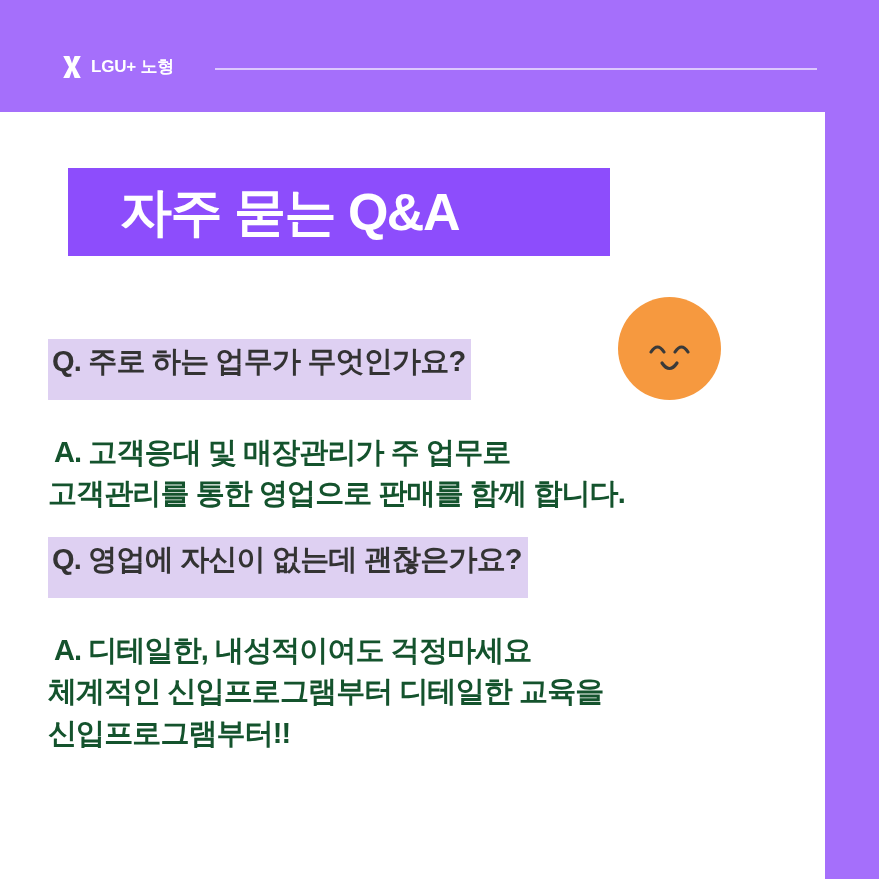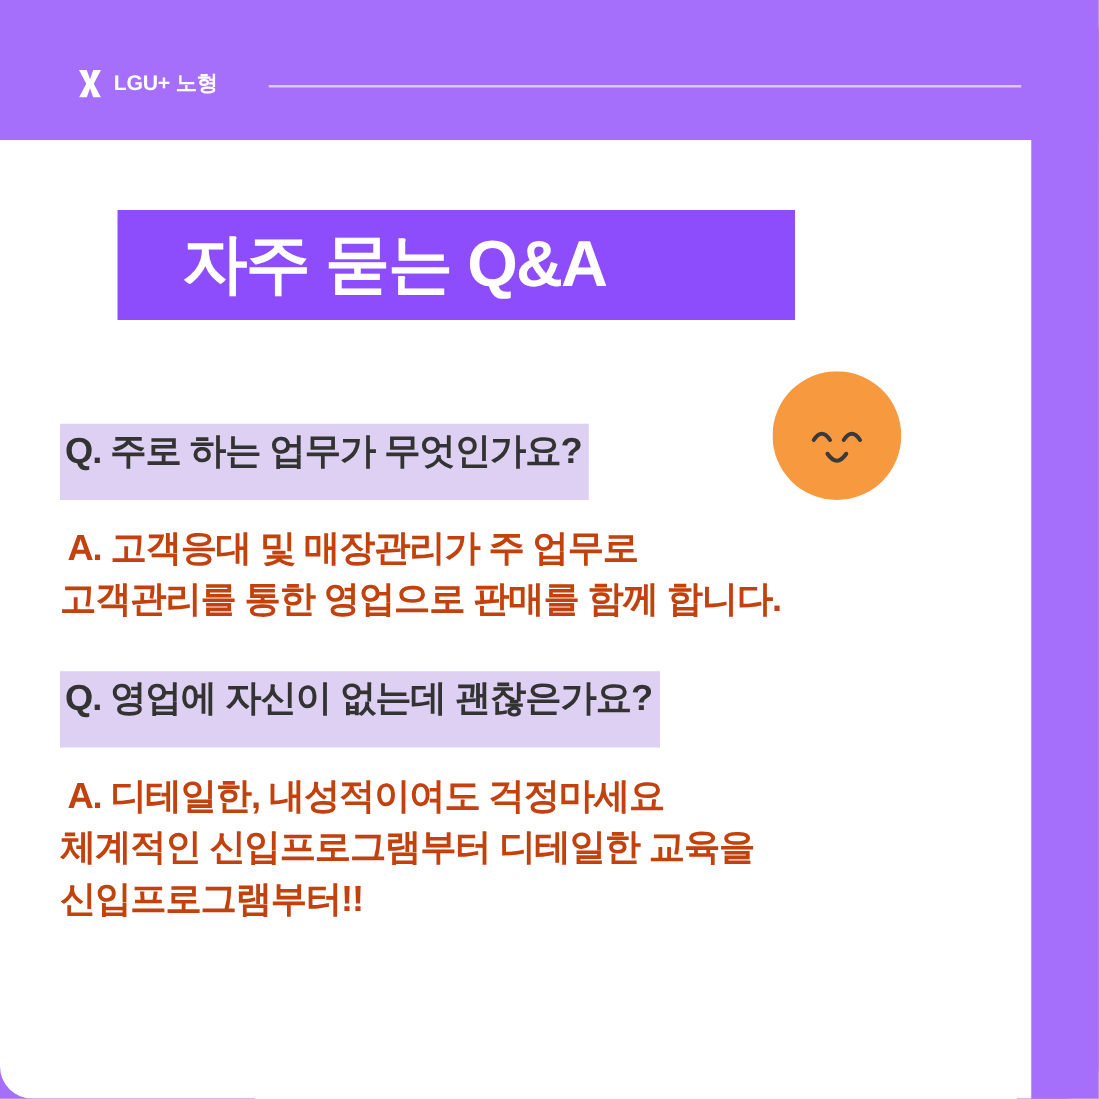--- a/index.html
+++ b/index.html
@@ -13,21 +13,20 @@
     font-family: "Liberation Sans", "DejaVu Sans", sans-serif;
     background: #a56ffb;
   }
 
   #card {
     position: relative;
     width: 879px;
     height: 879px;
     background: #a56ffb;
     overflow: hidden;
-    border-radius: 26px;
   }
 
   
   #header {
     position: absolute;
     left: 0;
     top: 0;
     width: 879px;
     height: 112px;
     background: #a56ffb;
@@ -76,21 +75,20 @@
   
   #title-banner {
     position: absolute;
     left: 68px;
     top: 56px;               
     width: 542px;
     height: 88px;
     background: #8d4dfc;
     display: flex;
     align-items: center;
-    margin-left: 26px;
   }
   #title-text {
     color: #ffffff;
     font-size: 52px;
     font-weight: 800;
     letter-spacing: -1.5px;
     line-height: 1;
     padding-left: 52px;
     white-space: nowrap;
   }
@@ -117,22 +115,22 @@
     background: #ded0f2;
     color: #333333;
     font-size: 29px;
     font-weight: 800;
     letter-spacing: -0.8px;
     line-height: 1.32;
     padding: 3px 6px 20px 4px;
     white-space: nowrap;
   }
   .a-body {
-    margin-top: 19px;
-    color: #c2410c;
+    margin-top: 32px;
+    color: #14532d;
     font-size: 29px;
     font-weight: 800;
     letter-spacing: -0.9px;
     line-height: 1.42;
     white-space: nowrap;
   }
   .a-body .a-line { display: block; }
   .a-body .a-line:first-child { padding-left: 6px; }
 </style>
 </head>

